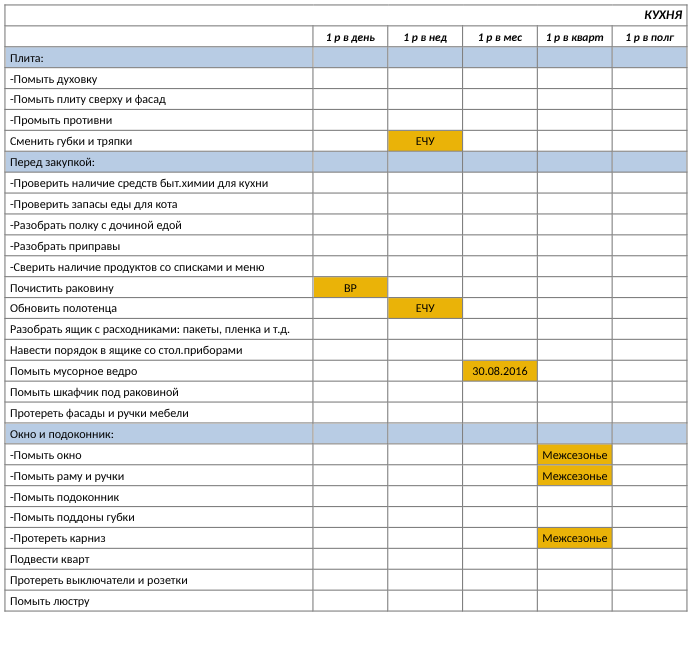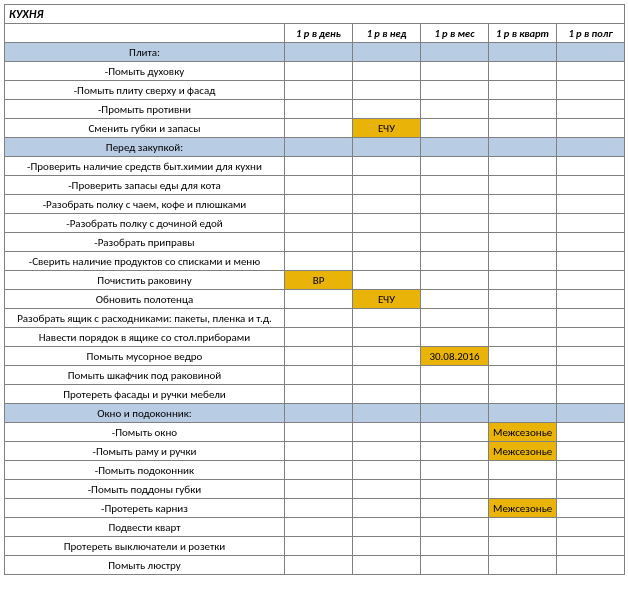--- a/index.html
+++ b/index.html
@@ -19,42 +19,42 @@
     border: 1px solid #808080;
     padding: 1px 4px;
     height: 16px;
     vertical-align: middle;
     overflow: hidden;
     white-space: nowrap;
   }
   col.task { width: 280px; }
   col.freq { width: 68px; }
   .title-row td {
-    text-align: left;
+    text-align: right;
     font-weight: bold;
     font-style: italic;
     font-size: 12px;
     border: 1px solid #808080;
   }
   .header-row td {
     font-weight: bold;
     font-style: italic;
     font-size: 10.5px;
   }
   .section td.task-cell {
     background: #b8cce4;
   }
   .section td.freq-cell {
     background: #b8cce4;
   }
   .grey {
     background: #eab308;
   }
   .task-cell {
-    text-align: center;
+    text-align: left;
     font-style: normal;
   }
   .freq-cell {
     text-align: center;
   }
   .header-row .task-cell {
     background: #fff;
   }
 </style>
 </head>
@@ -107,21 +107,21 @@
       </tr>
       <tr>
         <td class="task-cell">-Промыть противни</td>
         <td class="freq-cell"></td>
         <td class="freq-cell"></td>
         <td class="freq-cell"></td>
         <td class="freq-cell"></td>
         <td class="freq-cell"></td>
       </tr>
       <tr>
-        <td class="task-cell">Сменить губки и запасы</td>
+        <td class="task-cell">Сменить губки и тряпки</td>
         <td class="freq-cell"></td>
         <td class="freq-cell grey">ЕЧУ</td>
         <td class="freq-cell"></td>
         <td class="freq-cell"></td>
         <td class="freq-cell"></td>
       </tr>
       <tr class="section">
         <td class="task-cell">Перед закупкой:</td>
         <td class="freq-cell"></td>
         <td class="freq-cell"></td>
@@ -132,28 +132,20 @@
       <tr>
         <td class="task-cell">-Проверить наличие средств быт.химии для кухни</td>
         <td class="freq-cell"></td>
         <td class="freq-cell"></td>
         <td class="freq-cell"></td>
         <td class="freq-cell"></td>
         <td class="freq-cell"></td>
       </tr>
       <tr>
         <td class="task-cell">-Проверить запасы еды для кота</td>
-        <td class="freq-cell"></td>
-        <td class="freq-cell"></td>
-        <td class="freq-cell"></td>
-        <td class="freq-cell"></td>
-        <td class="freq-cell"></td>
-      </tr>
-      <tr>
-        <td class="task-cell">-Разобрать полку с чаем, кофе и плюшками</td>
         <td class="freq-cell"></td>
         <td class="freq-cell"></td>
         <td class="freq-cell"></td>
         <td class="freq-cell"></td>
         <td class="freq-cell"></td>
       </tr>
       <tr>
         <td class="task-cell">-Разобрать полку с дочиной едой</td>
         <td class="freq-cell"></td>
         <td class="freq-cell"></td>

